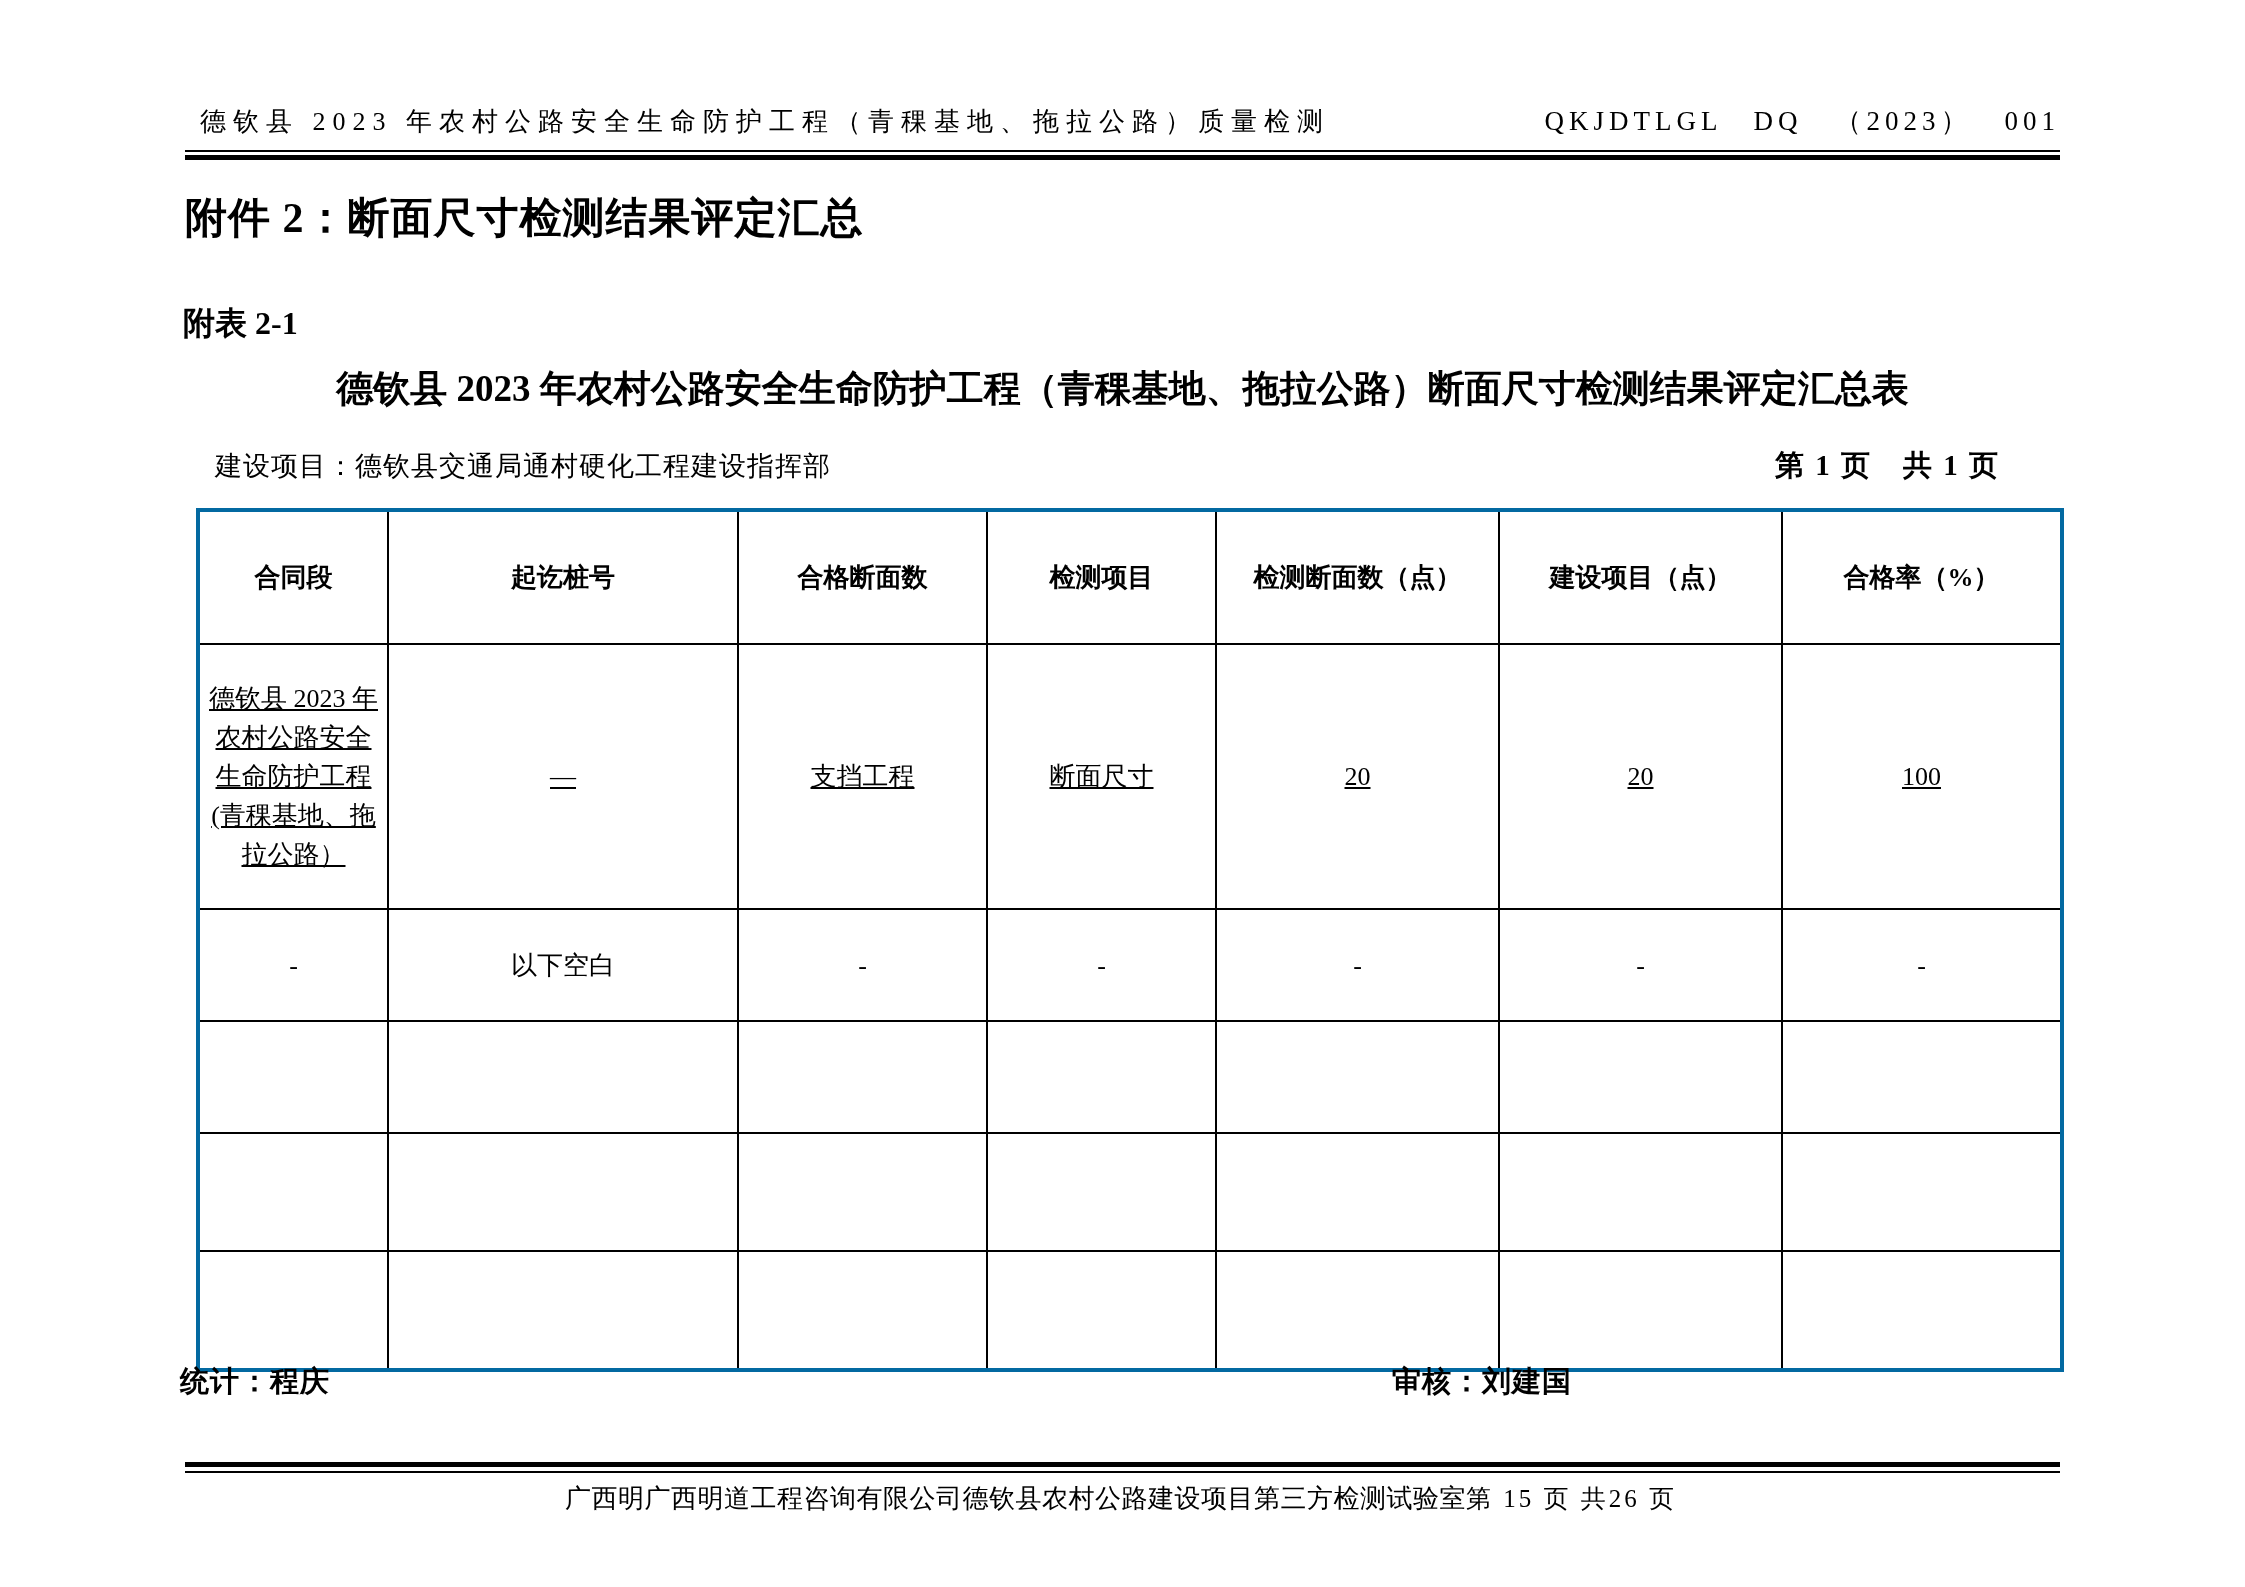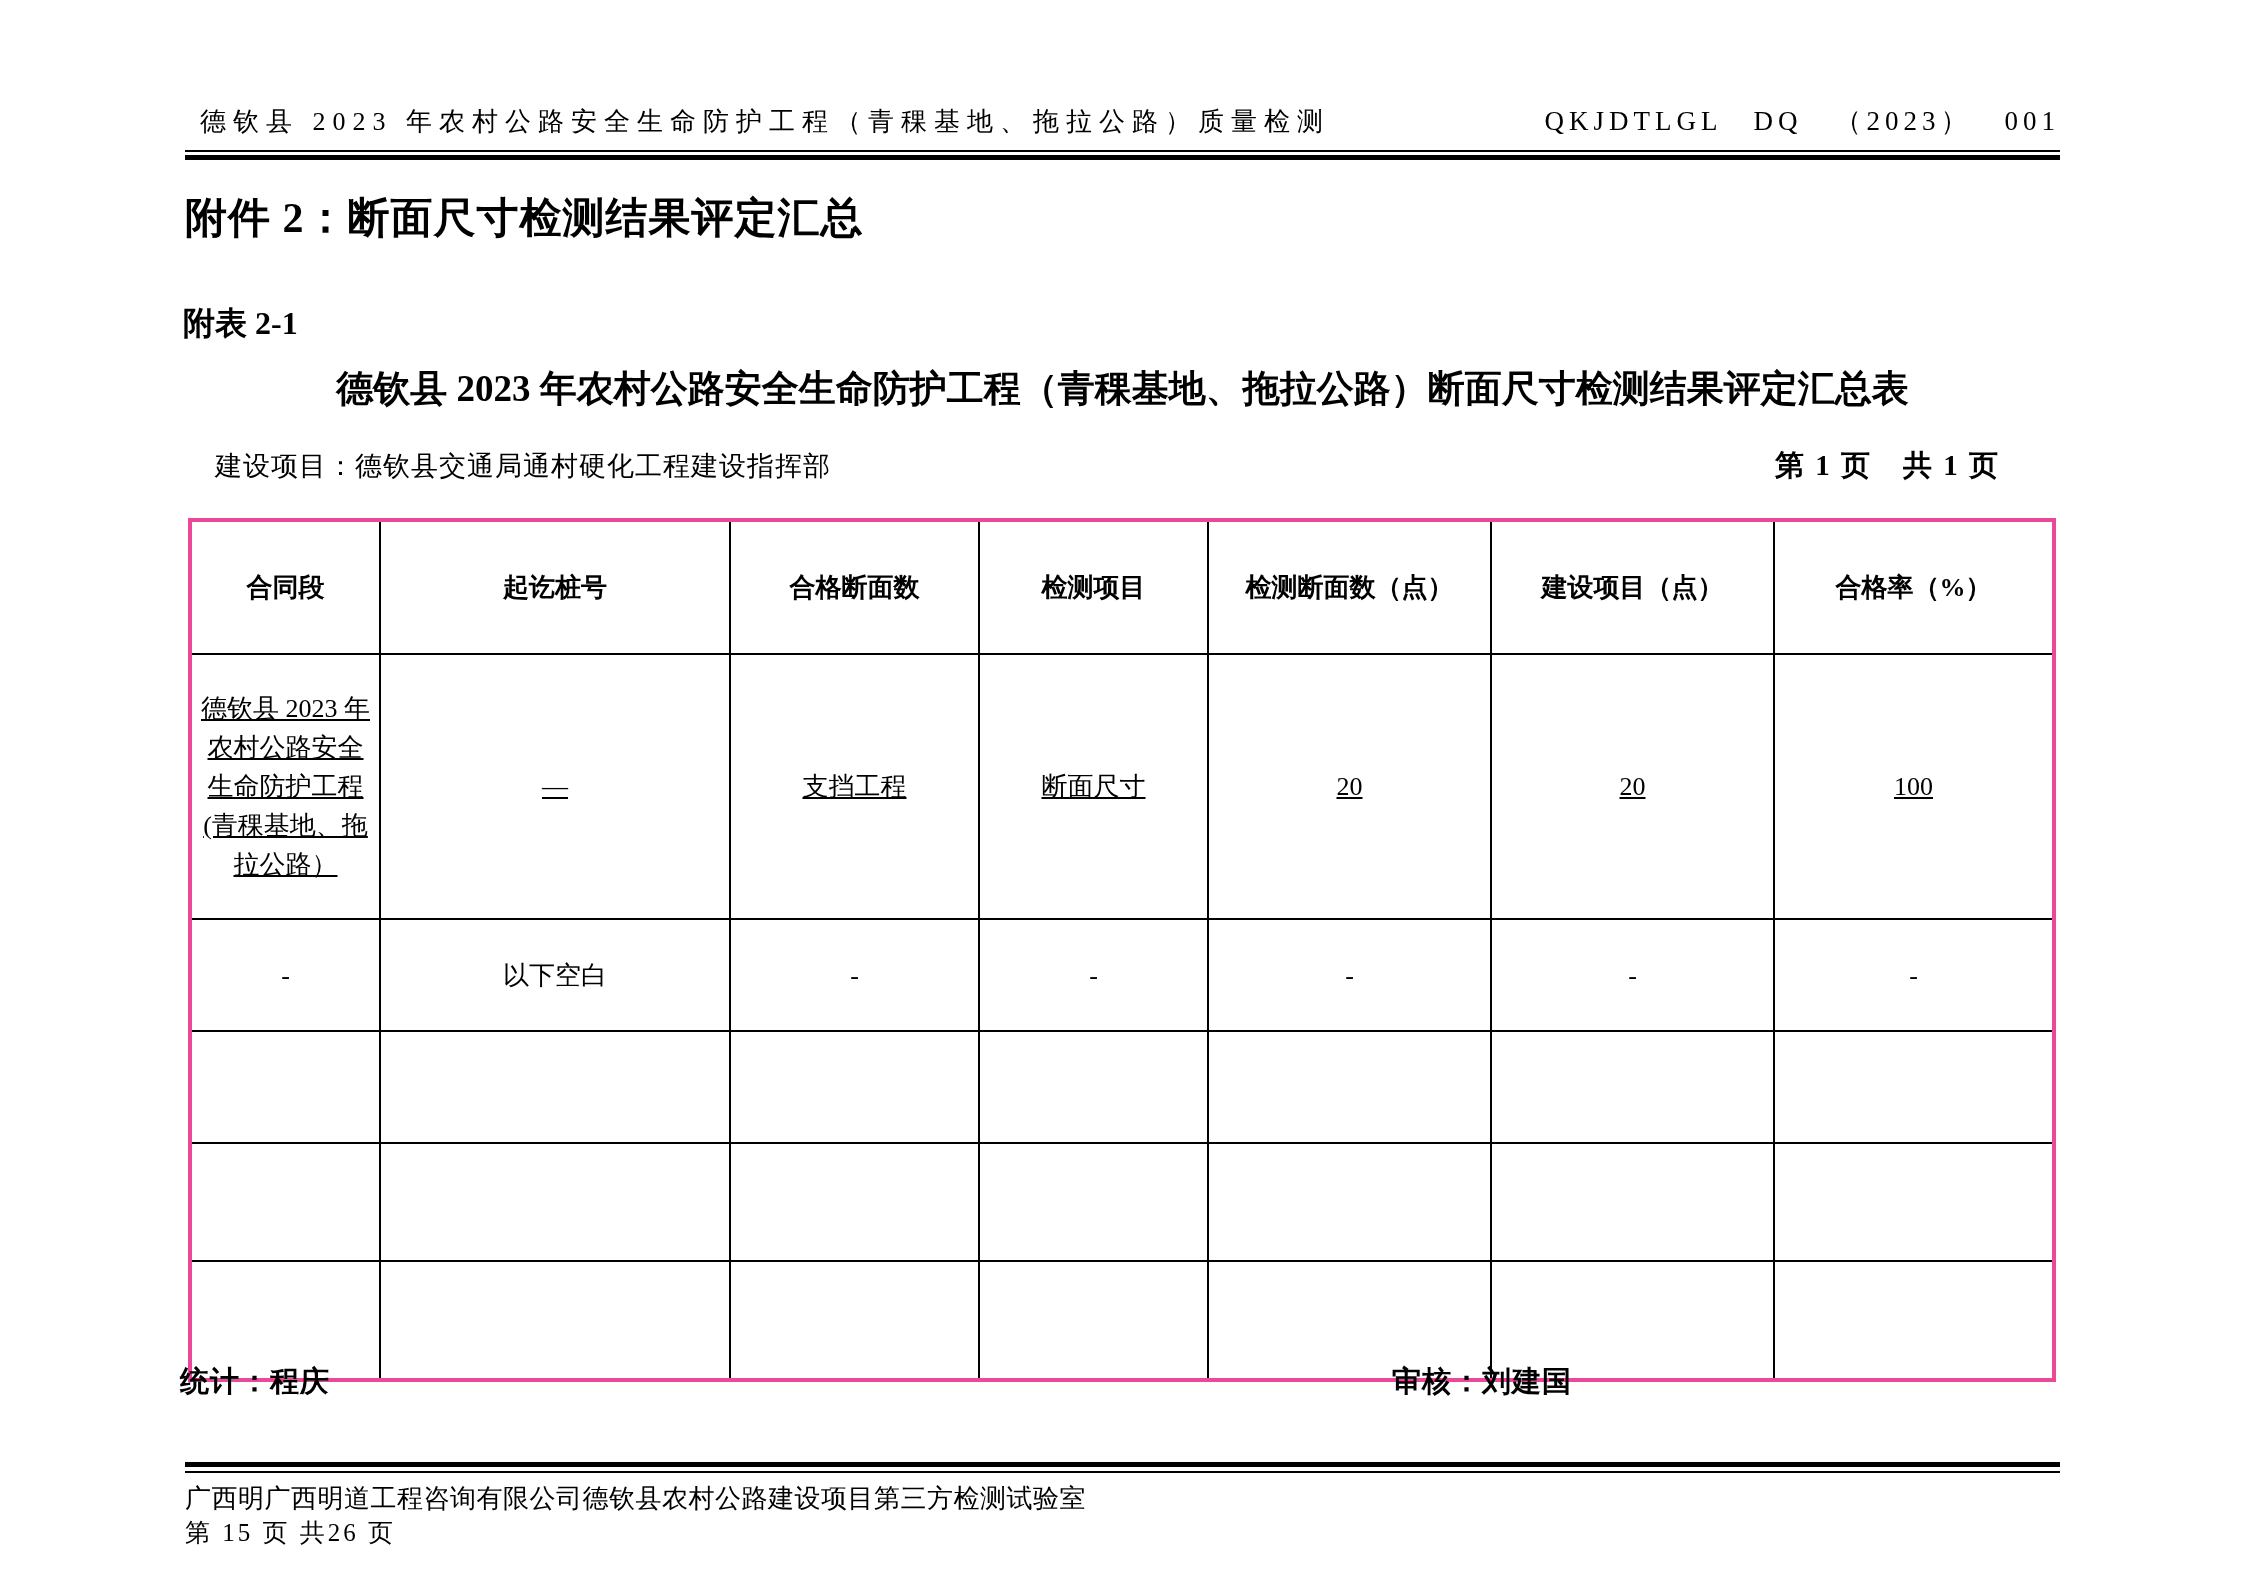--- a/index.html
+++ b/index.html
@@ -49,27 +49,26 @@
   .project-row {
     position: absolute; left: 215px; right: 245px; top: 446px;
     display: flex; justify-content: space-between; align-items: baseline;
     white-space: nowrap;
   }
   .project-label  { font-size: 27px; letter-spacing: 1px; }
   .page-indicator { font-size: 29px; font-weight: bold; letter-spacing: 2px; margin-left: 9px; }
 
   
   table.summary {
-    position: absolute; left: 188px; top: 508px;
+    position: absolute; left: 196px; top: 508px;
     width: 1864px;
     border-collapse: collapse;
     table-layout: fixed;
-    border: 4px solid #ec4899;
+    border: 4px solid #0369a1;
     font-size: 26px;
-    margin-top: 10px;
   }
   table.summary th, table.summary td {
     border: 2px solid #000;
     text-align: center;
     vertical-align: middle;
     padding: 4px 8px;
     line-height: 1.5;
     overflow: hidden;
   }
   table.summary th { font-weight: bold; font-size: 26px; }
@@ -92,23 +91,22 @@
   .sig-statistic { left: 180px; }
   .sig-review    { left: 1392px; }
 
   
   .footer-rule { position: absolute; left: 185px; right: 185px; top: 1462px; }
   .footer-rule .thick { height: 5px; background: #000; }
   .footer-rule .gap   { height: 4px; }
   .footer-rule .thin  { height: 2px; background: #000; }
   .doc-footer {
     position: absolute; left: 185px; right: 188px; top: 1481px;
-    display: flex; justify-content: flex-start; align-items: baseline;
-    white-space: nowrap;
-    flex-direction: column;
+    display: flex; justify-content: center; align-items: baseline;
+    white-space: nowrap;
   }
   .doc-footer-left  { font-size: 26px; letter-spacing: 0.5px; }
   .doc-footer-right { font-size: 25px; letter-spacing: 3px; }
 </style>
 </head>
 <body>
 
 <div class="page">
 
   <div class="doc-header">

